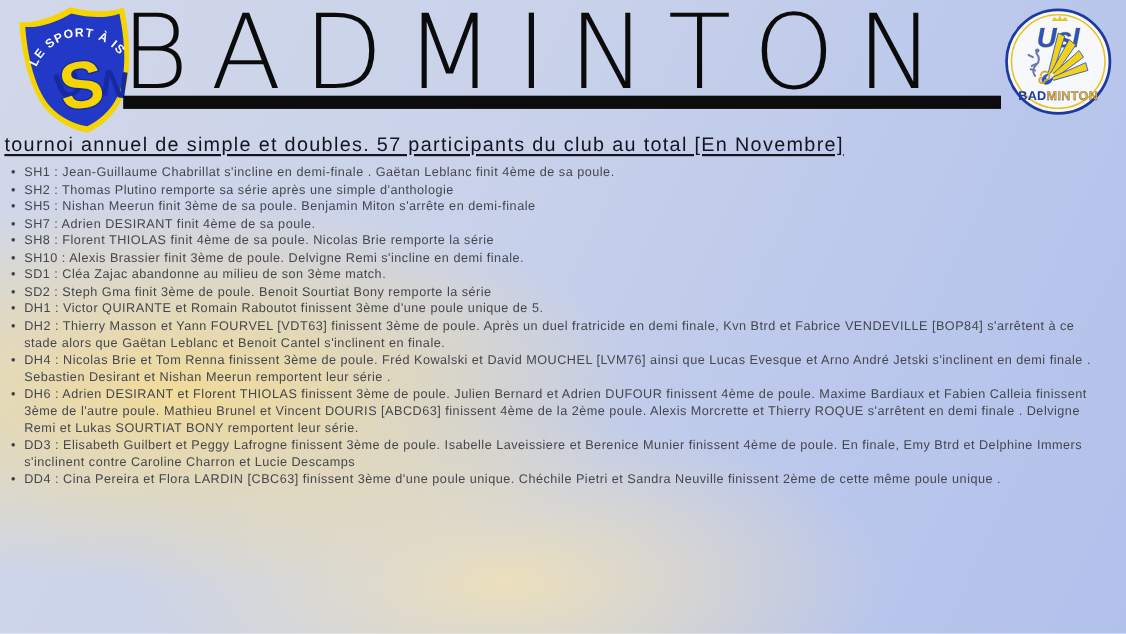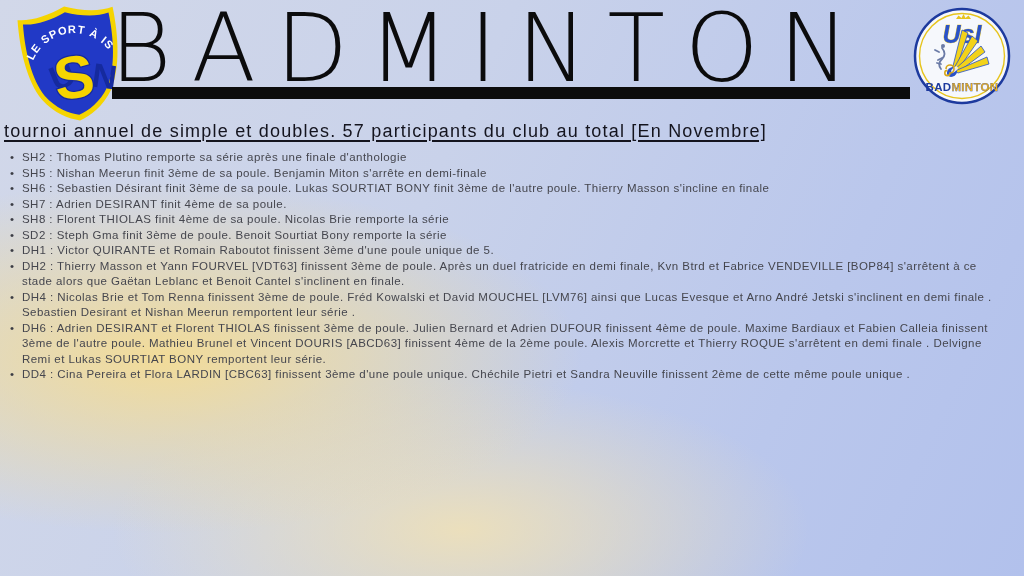--- a/index.html
+++ b/index.html
@@ -83,26 +83,29 @@
         <circle cx="31" cy="40" r="2" fill="#6b7ba6" stroke="none"></circle>
       </g>
       <path d="M34 63 a4 4 0 1 1 4 4 a2.6 2.6 0 1 1 -2.6 -2.6" fill="none" stroke="#d8a818" stroke-width="1.6"></path>
       <text x="50" y="85" text-anchor="middle" font-size="11.5" font-weight="bold" letter-spacing="0.3"><tspan fill="#1d3a9e">BAD</tspan><tspan fill="#f0b31a" stroke="#1d3a9e" stroke-width="0.25">MINTON</tspan></text>
     </svg>
   </div>
 
   <div class="subtitle">tournoi annuel de simple et doubles. 57 participants du club au total [En Novembre]</div>
 
   <ul class="results">
-    <li>SH2 : Thomas Plutino remporte sa série après une finale d'anthologie</li>
+    <li>SH1 : Jean-Guillaume Chabrillat s'incline en demi-finale . Gaëtan Leblanc finit 4ème de sa poule.</li>
+    <li>SH2 : Thomas Plutino remporte sa série après une simple d'anthologie</li>
     <li>SH5 : Nishan Meerun finit 3ème de sa poule. Benjamin Miton s'arrête en demi-finale</li>
-    <li>SH6 : Sebastien Désirant finit 3ème de sa poule. Lukas SOURTIAT BONY finit 3ème de l'autre poule. Thierry Masson s'incline en finale</li>
     <li>SH7 : Adrien DESIRANT finit 4ème de sa poule.</li>
     <li>SH8 : Florent THIOLAS finit 4ème de sa poule. Nicolas Brie remporte la série</li>
+    <li>SH10 : Alexis Brassier finit 3ème de poule. Delvigne Remi s'incline en demi finale.</li>
+    <li>SD1 : Cléa Zajac abandonne au milieu de son 3ème match.</li>
     <li>SD2 : Steph Gma finit 3ème de poule. Benoit Sourtiat Bony remporte la série</li>
     <li>DH1 : Victor QUIRANTE et Romain Raboutot finissent 3ème d'une poule unique de 5.</li>
     <li>DH2 : Thierry Masson et Yann FOURVEL [VDT63] finissent 3ème de poule. Après un duel fratricide en demi finale, Kvn Btrd et Fabrice VENDEVILLE [BOP84] s'arrêtent à ce stade  alors que Gaëtan Leblanc et Benoit Cantel s'inclinent en finale.</li>
     <li>DH4 : Nicolas Brie et Tom Renna finissent 3ème de poule. Fréd Kowalski et David MOUCHEL [LVM76] ainsi que Lucas Evesque et Arno André Jetski s'inclinent en demi finale . Sebastien Desirant et Nishan Meerun remportent leur série .</li>
     <li>DH6 : Adrien DESIRANT et Florent THIOLAS finissent 3ème de poule. Julien Bernard et Adrien DUFOUR finissent 4ème de poule. Maxime Bardiaux et Fabien Calleia finissent 3ème de l'autre poule. Mathieu Brunel et Vincent DOURIS [ABCD63] finissent 4ème de la 2ème poule. Alexis Morcrette et Thierry ROQUE s'arrêtent en demi finale . Delvigne Remi et Lukas SOURTIAT BONY remportent leur série.</li>
+    <li>DD3 : Elisabeth Guilbert et Peggy Lafrogne finissent 3ème de poule. Isabelle Laveissiere et Berenice Munier finissent 4ème de poule. En finale, Emy Btrd et Delphine Immers s'inclinent  contre Caroline Charron et Lucie Descamps</li>
     <li>DD4 : Cina Pereira et Flora LARDIN [CBC63] finissent 3ème d'une poule unique. Chéchile Pietri et Sandra Neuville finissent 2ème de cette même poule unique .</li>
   </ul>
 
 </div>
 
 </body></html>

